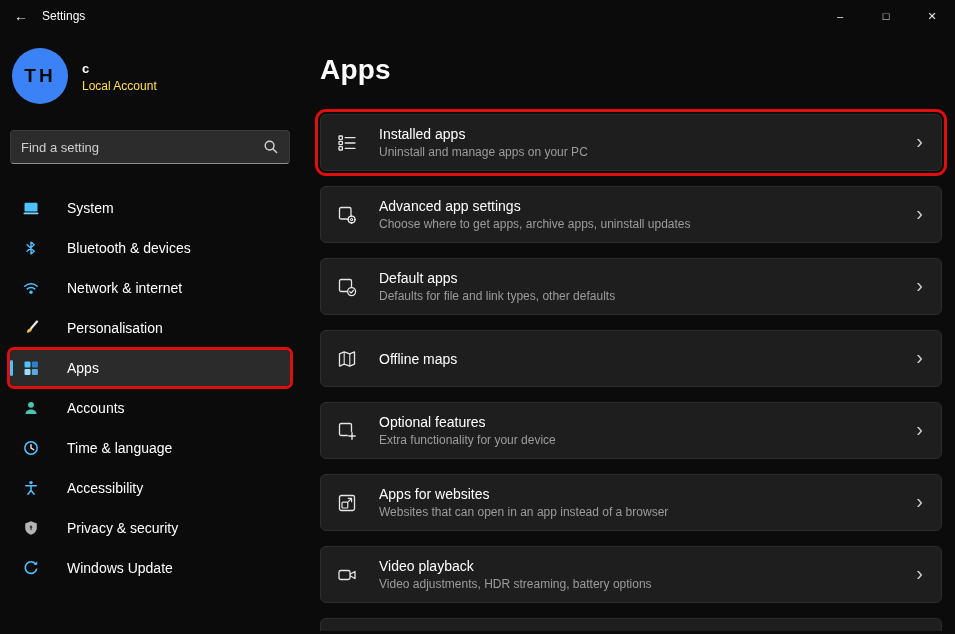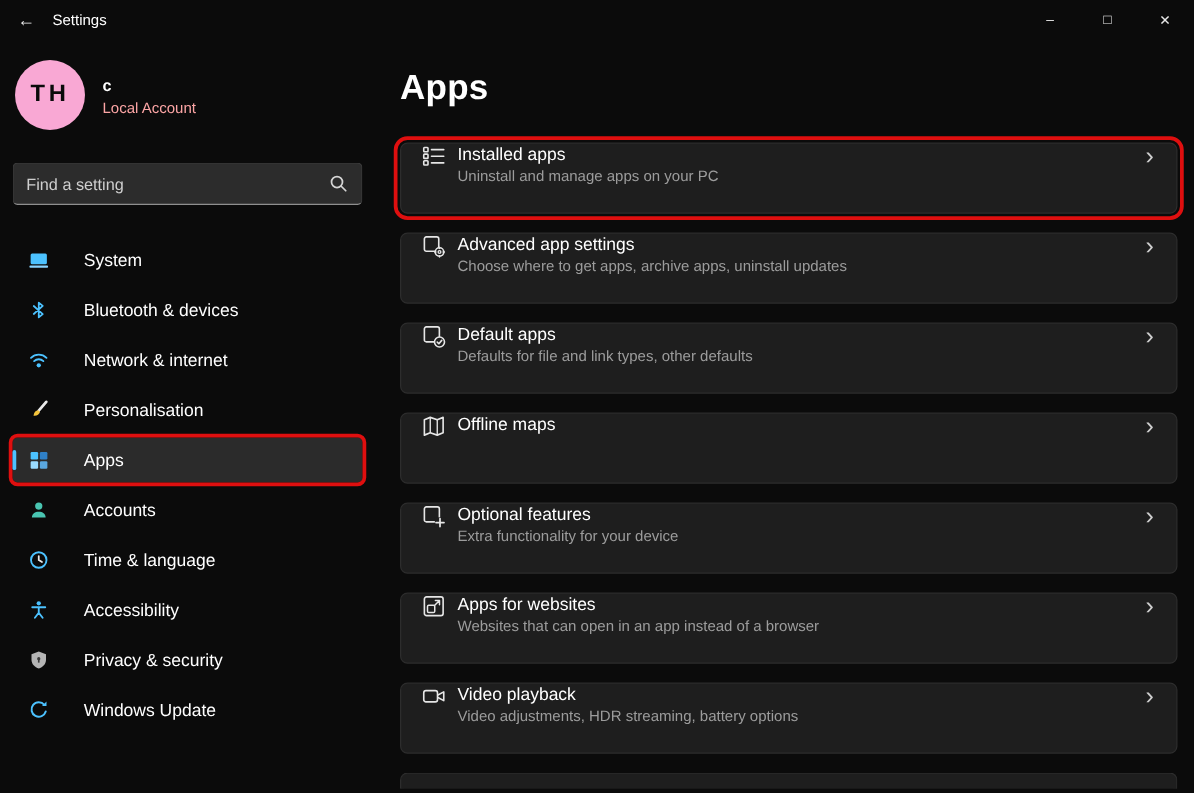--- a/index.html
+++ b/index.html
@@ -17,25 +17,25 @@
   .back-btn { width:42px; height:32px; display:flex; align-items:center; justify-content:center;
               font-size:14px; color:#e8e8e8; cursor:pointer; }
   .tb-title { font-size:12px; color:#ffffff; }
   .win-controls { margin-left:auto; display:flex; height:32px; }
   .win-btn { width:46px; height:32px; display:flex; align-items:center; justify-content:center;
              font-size:11px; color:#e8e8e8; cursor:pointer; }
 
   
   .sidebar { position:absolute; left:0; top:32px; width:300px; bottom:0; padding:8px 10px; }
   .user-block { display:flex; align-items:center; gap:14px; padding:8px 2px 10px 2px; }
-  .avatar { width:56px; height:56px; border-radius:50%; background:#f9a8d4; color:#0a0a0a;
+  .avatar { width:56px; height:56px; border-radius:50%; background:#3b82f6; color:#0a0a0a;
             display:flex; align-items:center; justify-content:center;
             font-weight:bold; font-size:19px; letter-spacing:3px; }
   .user-name { font-size:13px; font-weight:bold; line-height:1.5; }
-  .user-sub { font-size:12px; color:#fca5a5; }
+  .user-sub { font-size:12px; color:#fde047; }
 
   .search-box { margin:16px 0 4px 0; height:32px; background:#2c2c2c; border:1px solid #3a3a3a;
                 border-bottom:1px solid #8f8f8f; border-radius:4px;
                 display:flex; align-items:center; padding:16px 10px; }
   .search-box input { flex:1; background:transparent; border:none; outline:none;
                       color:#e6e6e6; font-size:13px; font-family:inherit; }
   .search-box input::placeholder { color:#cfcfcf; }
 
   .nav { margin-top:26px; display:flex; flex-direction:column; gap:4px; }
   .nav-item { height:36px; display:flex; align-items:center; gap:28px; padding:0 13px;
@@ -44,21 +44,21 @@
   .nav-item.selected::before { content:""; position:absolute; left:0; top:10px; bottom:10px;
               width:3px; border-radius:2px; background:#4cc2ff; }
   .nav-item.annotated { outline:3px solid #df0f0f; outline-offset:0px; }
   .icon16 { width:16px; height:16px; flex:0 0 16px; }
 
   
   .main { position:absolute; left:320px; top:32px; width:622px; bottom:0; }
   .main-title { font-size:28px; font-weight:bold; margin:22px 0 28px 0; letter-spacing:.2px; }
 
   .card { height:57px; background:#1e1e1e; border:1px solid #2d2d2d; border-radius:6px;
-          display:flex; align-items:flex-start; padding:0 18px 0 16px; gap:7px;
+          display:flex; align-items:center; padding:0 18px 0 16px; gap:20px;
           margin-bottom:15px; cursor:pointer; }
   .card.annotated { outline:3px solid #df0f0f; outline-offset:2px; }
   .card-icon { width:22px; height:20px; flex:0 0 22px; display:flex; align-items:center; }
   .card-text { flex:1; display:flex; flex-direction:column; gap:3px; }
   .card-title { font-size:14px; color:#ffffff; }
   .card-sub { font-size:12px; color:#9c9c9c; }
   .chevron { color:#cfcfcf; font-size:20px; line-height:1; padding-bottom:3px; }
   .card.partial { height:13px; margin-bottom:0; border-radius:6px 6px 0 0; border-bottom:none; }
 </style>
 </head>

